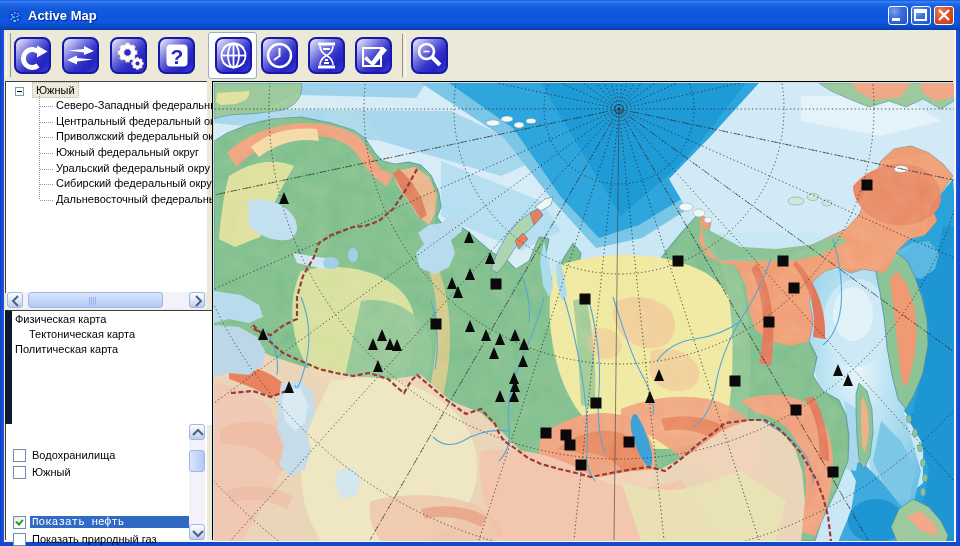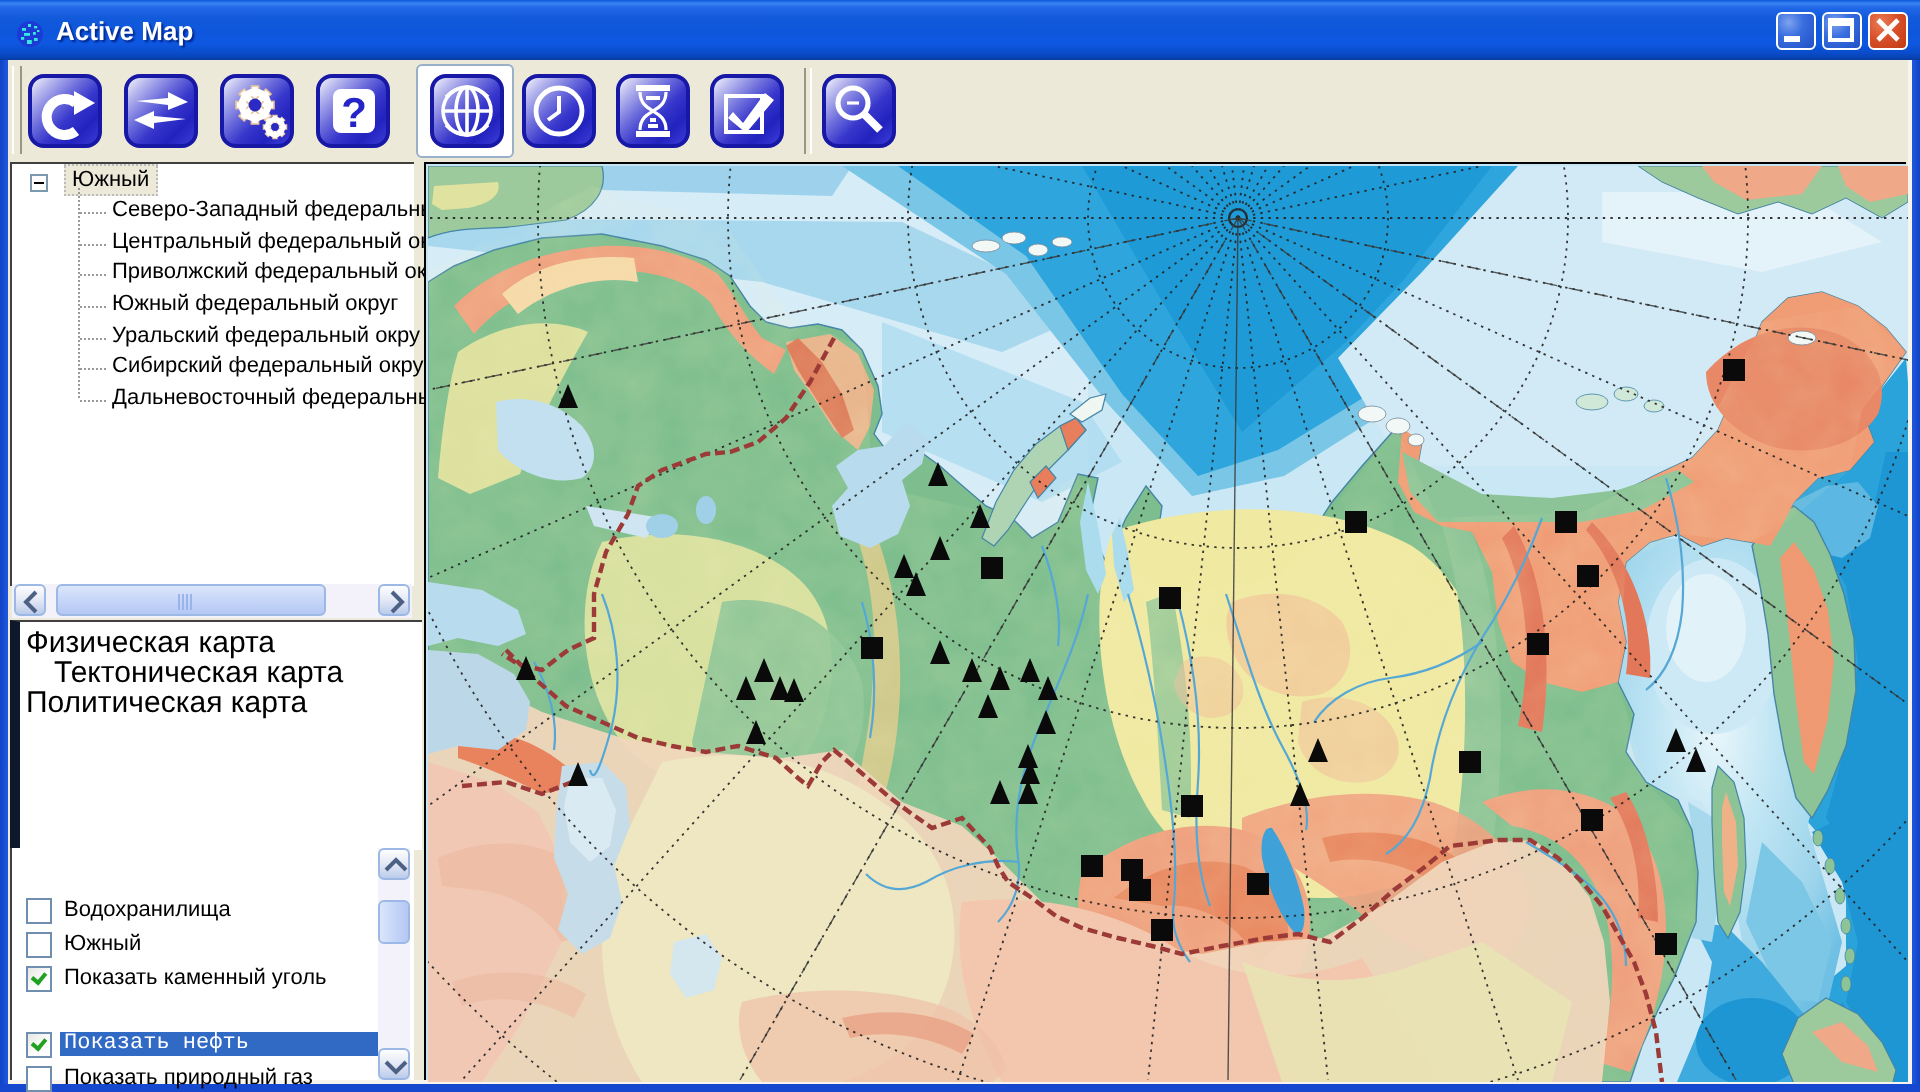--- a/index.html
+++ b/index.html
@@ -29,21 +29,21 @@
 .tbtn{position:absolute;top:7px;width:37px;height:37px;border-radius:8px;
  background:linear-gradient(135deg,#f4f4fe 0%,#c0c0f0 14%,#7070dd 38%,#3737cc 58%,#2222bf 78%,#3c3cd8 100%);
  border:2px solid #1818a6;box-sizing:border-box;}
 .tbtn svg{position:absolute;left:0;top:0;}
 #tsep{position:absolute;left:398px;top:4px;width:2px;height:43px;border-left:1px solid #9a9686;border-right:1px solid #fff;}
 #globeframe{position:absolute;left:204px;top:2px;width:47px;height:45px;background:#fff;border:1px solid #98b0c8;border-radius:3px;}
 
 .panelborder{position:absolute;background:#fff;}
 #treebox{left:5px;top:81px;width:201px;height:211px;border-top:1px solid #404040;border-left:1px solid #404040;box-sizing:content-box;font-size:11px;color:#000;}
 #hscroll{position:absolute;left:6px;top:292px;width:200px;height:17px;background:#f3f2fa;}
-#listbox{left:5px;top:310px;width:201px;height:114px;border-top:1px solid #404040;border-left:5px solid #0f172a;font-size:15px;}
+#listbox{left:5px;top:310px;width:201px;height:114px;border-top:1px solid #404040;border-left:7px solid #0f172a;font-size:11px;}
 #layerbox{left:5px;top:424px;width:201px;height:116px;border-left:1px solid #404040;font-size:11px;}
 #map{position:absolute;left:212px;top:81px;width:741px;height:459px;border-top:1px solid #000;border-left:1px solid #000;box-sizing:border-box;background:#C6E5F2;}
 .tnode{position:absolute;left:50px;white-space:nowrap;}
 .tnode:before{content:"";position:absolute;left:-16px;top:7px;width:13px;border-top:1px dotted #999;}
 .sbtn{position:absolute;width:16px;height:16px;border:1px solid #9cb8e4;border-radius:3px;box-sizing:border-box;
  background:linear-gradient(180deg,#fdfdfe 0%,#e3e8f5 50%,#c8d4ee 85%,#bacbea 100%);}
 #hthumb{position:absolute;left:22px;top:0;width:135px;height:16px;border:1px solid #9cb8e4;border-radius:3px;box-sizing:border-box;
  background:linear-gradient(180deg,#dce6fb 0%,#c6d6f8 50%,#b4c8f4 100%);}
 #hthumb:after{content:"";position:absolute;left:60px;top:4px;width:8px;height:8px;
  background:repeating-linear-gradient(90deg,#98b4e8 0 1px,transparent 1px 2px);}
@@ -213,24 +213,20 @@
 </div>
 <div id="layerbox" class="panelborder">
  <div class="lrow" style="top:24px">
         <span class="cb"></span>
         <span class="lt">Водохранилища</span>
       </div>
  <div class="lrow" style="top:41px">
         <span class="cb"></span>
         <span class="lt">Южный</span>
       </div>
- <div class="lrow" style="top:58px">
-        <span class="cb cbk"></span>
-        <span class="lt">Показать каменный уголь</span>
-      </div>
  <div class="lrow sel" style="top:91px">
         <span class="cb cbk"></span>
         <span class="lt">Показать нефть</span>
       </div>
  <div class="lrow" style="top:108px">
         <span class="cb"></span>
         <span class="lt">Показать природный газ</span>
       </div>
  <div id="vscroll">
   <div class="sbtn" style="left:0;top:0"><svg width="16" height="16">

